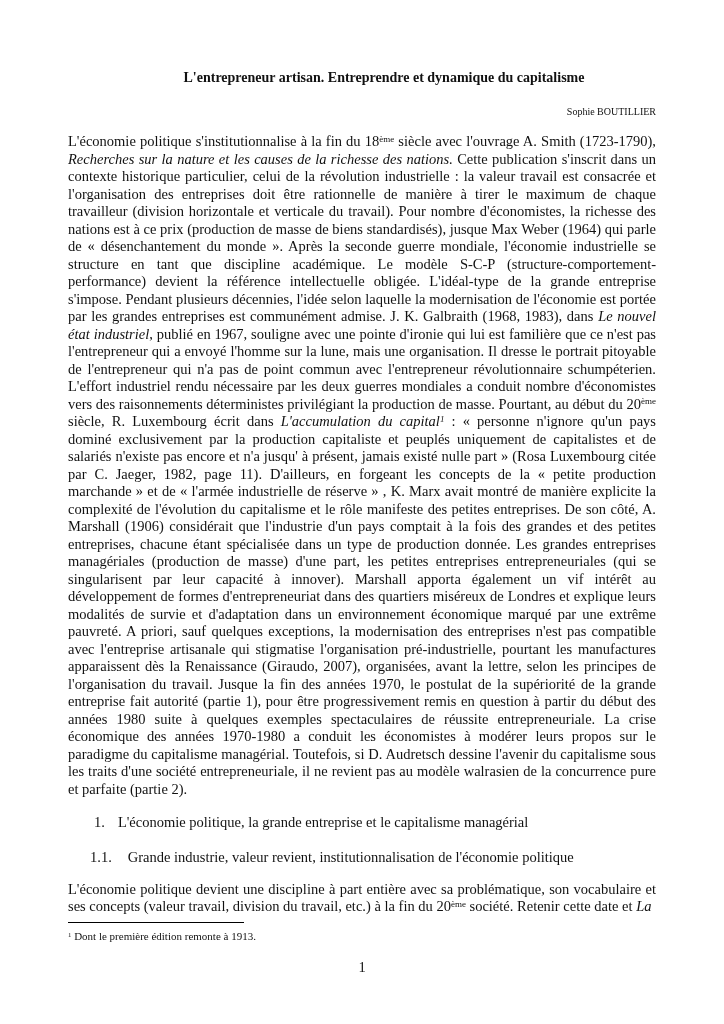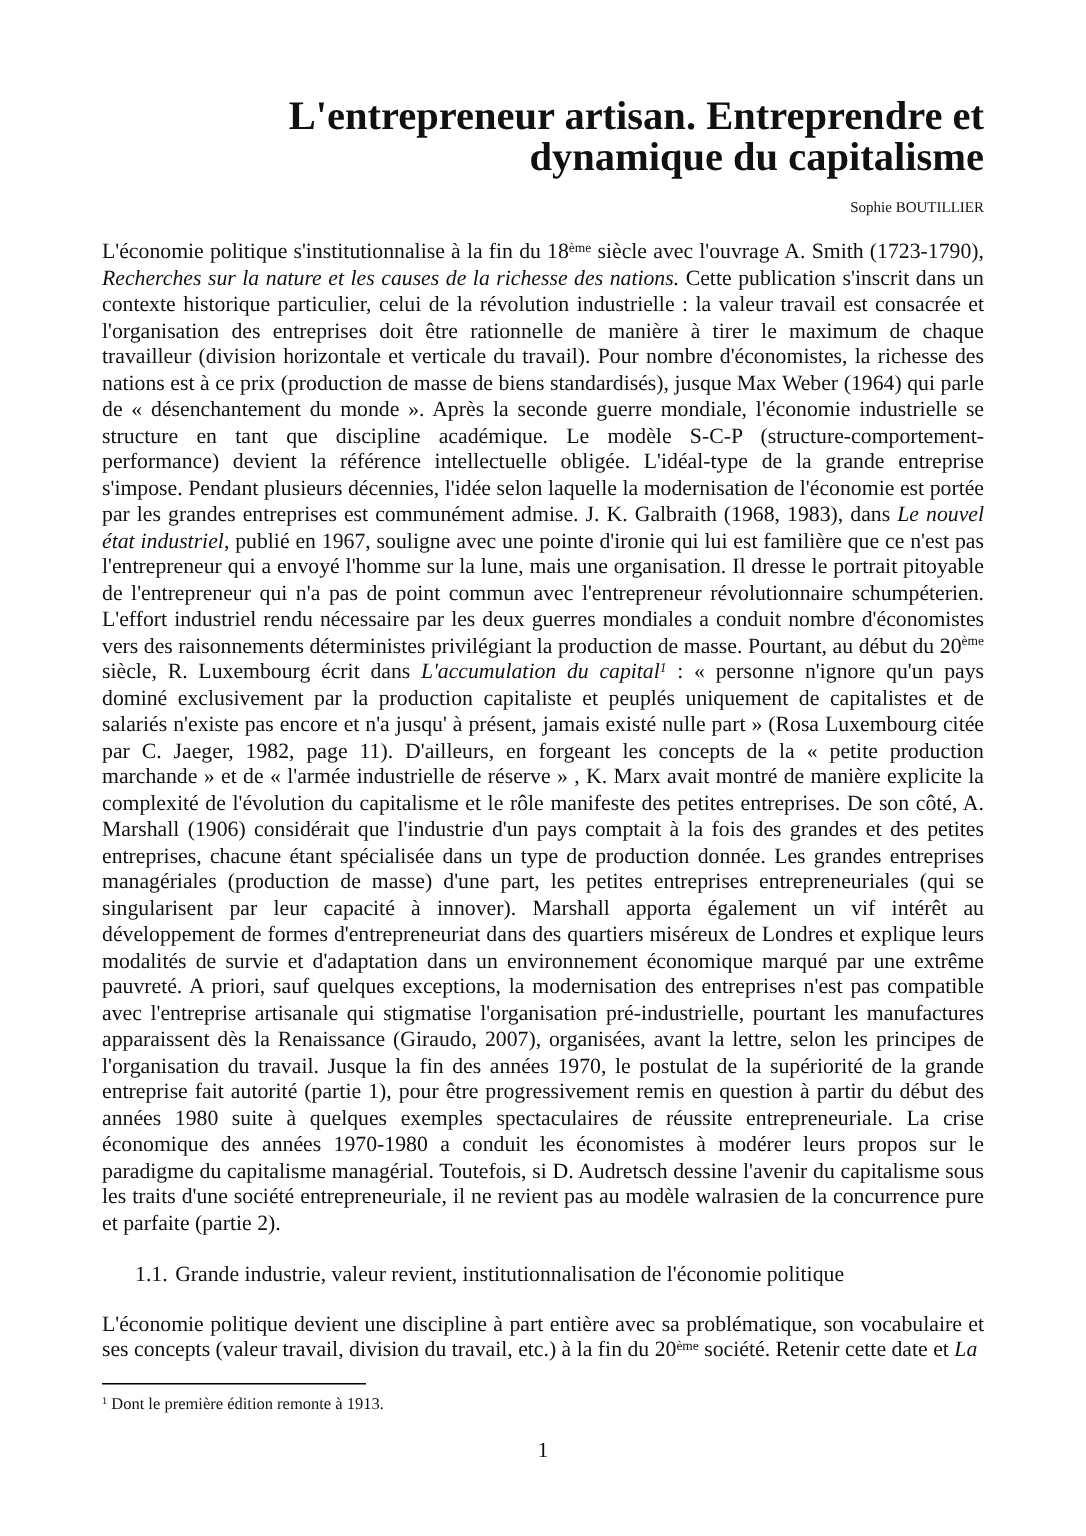--- a/index.html
+++ b/index.html
@@ -14,23 +14,23 @@
     overflow: hidden;
   }
   .content {
     position: absolute;
     left: 68px;
     top: 0;
     width: 588px;
   }
   .title {
     margin-top: 64px;
-    text-align: right;
+    text-align: center;
     font-weight: bold;
-    font-size: 27px;
+    font-size: 14px;
     line-height: 27px;
     margin-left: 44px;
   }
   .title .tline { display: block; }
   .author {
     margin-top: 11px;
     text-align: right;
     font-size: 10px;
     line-height: 19px;
   }
@@ -50,21 +50,21 @@
     vertical-align: baseline;
   }
   .heading {
     font-size: 14.5px;
     line-height: 17.5px;
     text-align: left;
   }
   .heading.h1 { margin-top: 16px; padding-left: 26px; }
   .heading.h11 { margin-top: 17px; padding-left: 22px; }
   .h-num.n1 { margin-right: 13px; }
-  .h-num.n11 { margin-right: 5px; }
+  .h-num.n11 { margin-right: 16px; }
   .footnote-block {
     position: absolute;
     left: 68px;
     top: 922px;
     width: 588px;
   }
   .footnote-rule {
     width: 176px;
     border-top: 1px solid #000;
     margin-bottom: 6px;
@@ -91,20 +91,23 @@
   <div class="content">
 
     <h1 class="title">
       <span class="tline">L'entrepreneur artisan. Entreprendre et dynamique du capitalisme</span>
     </h1>
 
     <div class="author">Sophie BOUTILLIER</div>
 
     <p class="body-par"><span>L'économie politique s'institutionnalise à la fin du 18</span><span class="sup">ème</span><span> siècle avec l'ouvrage A. Smith (1723-1790), </span><span class="it">Recherches sur la nature et les causes de la richesse des nations.</span><span> Cette publication s'inscrit dans un contexte historique particulier, celui de la révolution industrielle : la valeur travail est consacrée et l'organisation des entreprises doit être rationnelle de manière à tirer le maximum de chaque travailleur (division horizontale et verticale du travail). Pour nombre d'économistes, la richesse des nations est à ce prix (production de masse de biens standardisés), jusque Max Weber (1964) qui parle de « désenchantement du monde ». Après la seconde guerre mondiale, l'économie industrielle se structure en tant que discipline académique. Le modèle S-C-P (structure-comportement-performance) devient la référence intellectuelle obligée. L'idéal-type de la grande entreprise s'impose. Pendant plusieurs décennies, l'idée selon laquelle la modernisation de l'économie est portée par les grandes entreprises est communément admise. J. K. Galbraith (1968, 1983), dans </span><span class="it">Le nouvel état industriel</span><span>, publié en 1967, souligne avec une pointe d'ironie qui lui est familière que ce n'est pas l'entrepreneur qui a envoyé l'homme sur la lune, mais une organisation. Il dresse le portrait pitoyable de l'entrepreneur qui n'a pas de point commun avec l'entrepreneur révolutionnaire schumpéterien. L'effort industriel rendu nécessaire par les deux guerres mondiales a conduit nombre d'économistes vers des raisonnements déterministes privilégiant la production de masse. Pourtant, au début du 20</span><span class="sup">ème</span><span> siècle, R. Luxembourg écrit dans </span><span class="it">L'accumulation du capital</span><span class="it sup">1</span><span> : « personne n'ignore qu'un pays dominé exclusivement par la production capitaliste et peuplés uniquement de capitalistes et de salariés n'existe pas encore et n'a jusqu' à présent, jamais existé nulle part » (Rosa Luxembourg citée par C. Jaeger, 1982, page 11). D'ailleurs, en forgeant les concepts de la « petite production marchande » et de « l'armée industrielle de réserve » , K. Marx avait montré de manière explicite la complexité de l'évolution du capitalisme et le rôle manifeste des petites entreprises. De son côté, A. Marshall (1906) considérait que l'industrie d'un pays comptait à la fois des grandes et des petites entreprises, chacune étant spécialisée dans un type de production donnée. Les grandes entreprises managériales (production de masse) d'une part, les petites entreprises entrepreneuriales (qui se singularisent par leur capacité à innover). Marshall apporta également un vif intérêt au développement de formes d'entrepreneuriat dans des quartiers miséreux de Londres et explique leurs modalités de survie et d'adaptation dans un environnement économique marqué par une extrême pauvreté. A priori, sauf quelques exceptions, la modernisation des entreprises n'est pas compatible avec l'entreprise artisanale qui stigmatise l'organisation pré-industrielle, pourtant les manufactures apparaissent dès la Renaissance (Giraudo, 2007), organisées, avant la lettre, selon les principes de l'organisation du travail. Jusque la fin des années 1970, le postulat de la supériorité de la grande entreprise fait autorité (partie 1), pour être progressivement remis en question à partir du début des années 1980 suite à quelques exemples spectaculaires de réussite entrepreneuriale. La crise économique des années 1970-1980 a conduit les économistes à modérer leurs propos sur le paradigme du capitalisme managérial. Toutefois, si D. Audretsch dessine l'avenir du capitalisme sous les traits d'une société entrepreneuriale, il ne revient pas au modèle walrasien de la concurrence pure et parfaite (partie 2).</span></p>
 
+    <div class="heading h1">
+      <span class="h-num n1">1.</span><span>L'économie politique, la grande entreprise et le capitalisme managérial</span>
+    </div>
 
     <div class="heading h11">
       <span class="h-num n11">1.1.</span><span>Grande industrie, valeur revient, institutionnalisation de l'économie politique</span>
     </div>
 
     <p class="body-par second"><span>L'économie politique devient une discipline à part entière avec sa problématique, son vocabulaire et ses concepts (valeur travail, division du travail, etc.) à la fin du 20</span><span class="sup">ème</span><span> société. Retenir cette date et </span><span class="it">La</span></p>
 
   </div>
 
   <div class="footnote-block">

